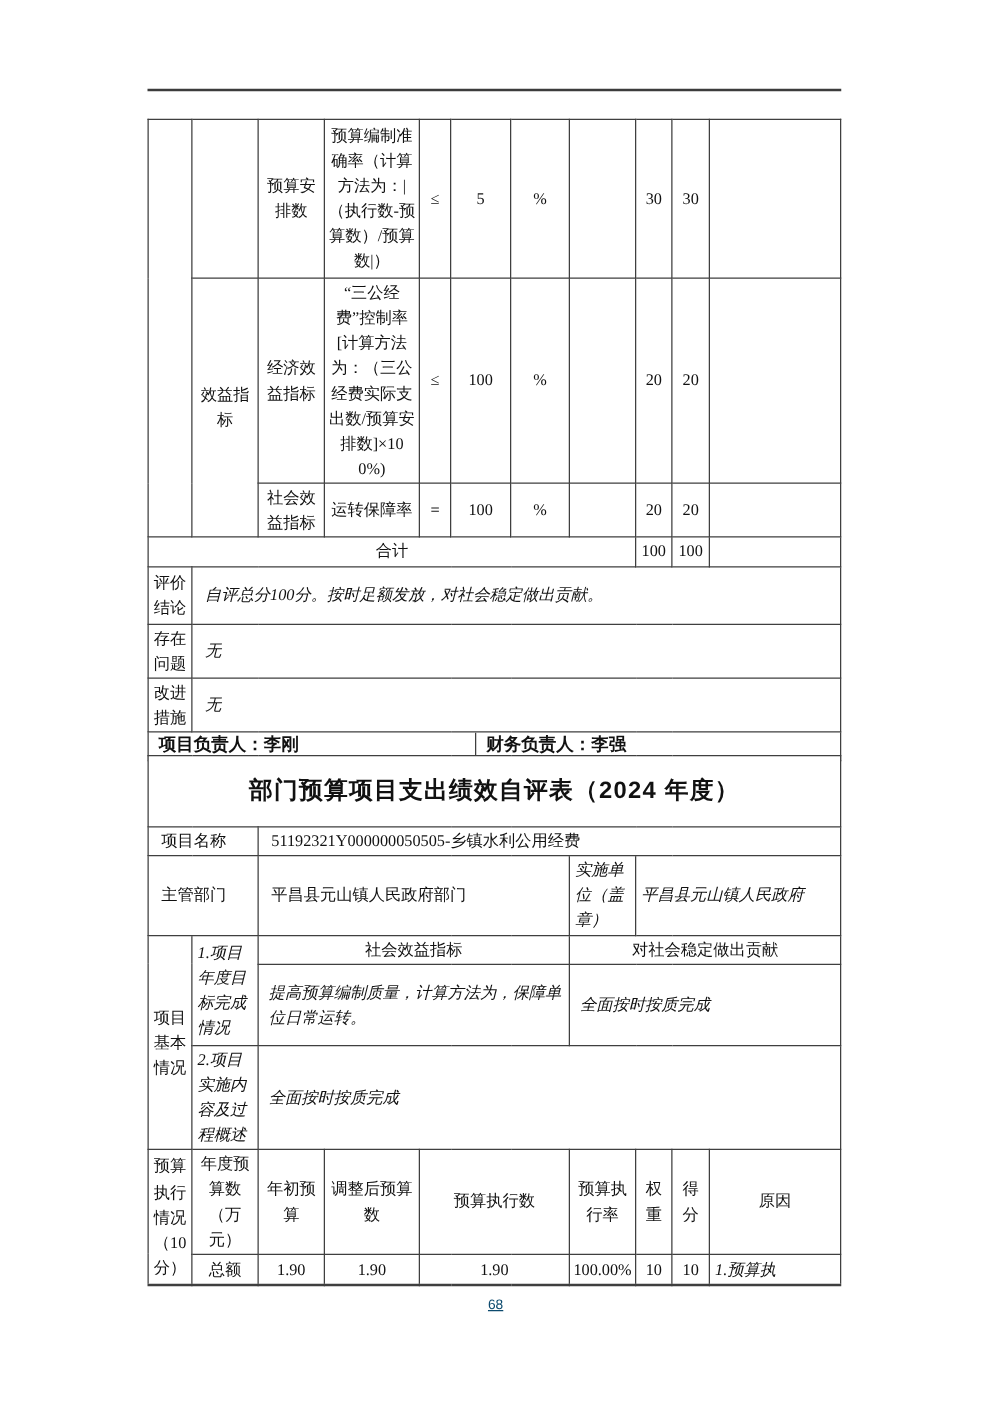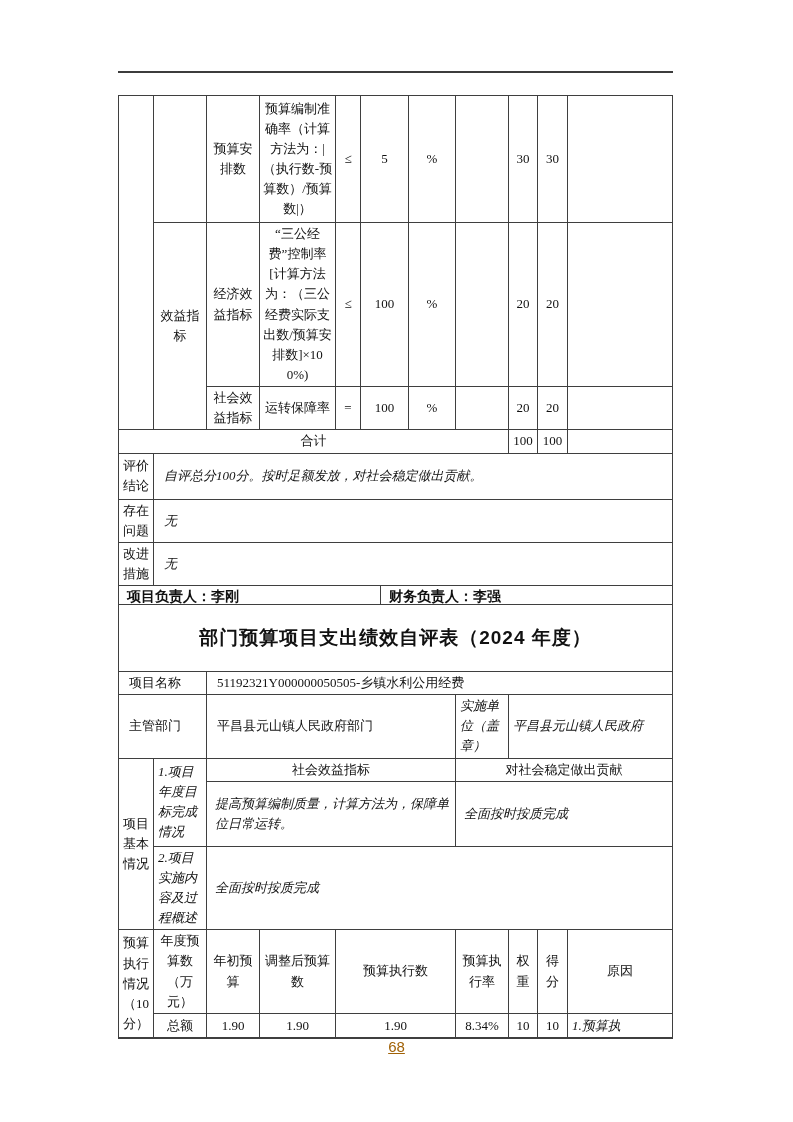--- a/index.html
+++ b/index.html
@@ -13,21 +13,21 @@
   .left{text-align:left;padding-left:10px;padding-right:4px;}
   .left-sm{text-align:left;padding-left:4px;padding-right:2px;font-style:italic;}
   .pre{white-space:pre-line;}
   .ita{font-style:italic;font-family:"Liberation Serif","DejaVu Serif",serif;}
   .title-cell{font-family:"Liberation Sans","DejaVu Sans",sans-serif;font-weight:bold;font-size:19px;letter-spacing:1px;}
   .sig-td{padding:0;}
   .sig-wrap{display:flex;height:100%;align-items:stretch;font-weight:bold;}
   .sig-wrap>div{display:flex;align-items:center;padding-left:8px;font-size:14px;}
   .sig-left{width:262px;border-right:1px solid #3f3f3f;box-sizing:border-box;}
   .sig-right{flex:1;}
-  .page-num{position:absolute;left:0;top:1038px;width:100%;text-align:center;font-size:15px;color:#a16207;font-family:"Liberation Sans","DejaVu Sans",sans-serif;text-decoration:underline;}
+  .page-num{position:absolute;left:0;top:1038px;width:100%;text-align:center;font-size:11px;color:#0c4a6e;font-family:"Liberation Sans","DejaVu Sans",sans-serif;text-decoration:underline;}
 </style>
 </head>
 <body>
 
 <div class="page">
 
   <div class="top-rule"></div>
 
   <table id="indicator-table">
     <colgroup>
@@ -120,21 +120,21 @@
         <col style="width:76px">
       <col style="width:25px">
         <col style="width:48px">
         <col style="width:47px">
         <col style="width:53px">
       <col style="width:29px">
         <col style="width:30px">
         <col style="width:105px">
     </colgroup>
     <tbody>
-        <tr style="height:67px">
+        <tr style="height:57px">
       <td colspan="11" class="title-cell">部门预算项目支出绩效自评表（2024 年度）</td>
     </tr>
     <tr style="height:22px">
       <td colspan="2" class="left">项目名称</td>
       <td colspan="9" class="left">51192321Y000000050505-乡镇水利公用经费</td>
     </tr>
     <tr style="height:62px">
       <td colspan="2" class="left">主管部门</td>
       <td colspan="5" class="left">平昌县元山镇人民政府部门</td>
       <td class="left-sm pre">实施单
@@ -185,21 +185,21 @@
 重</td>
       <td class="pre">得
 分</td>
       <td>原因</td>
     </tr>
     <tr style="height:25px">
       <td>总额</td>
       <td>1.90</td>
       <td>1.90</td>
       <td colspan="3">1.90</td>
-      <td>8.34%</td>
+      <td>100.00%</td>
       <td>10</td>
       <td>10</td>
       <td class="ita left-sm">1.预算执</td>
     </tr>
   </tbody>
     </table>
 
   <div class="page-num">68</div>
 
 </div>

